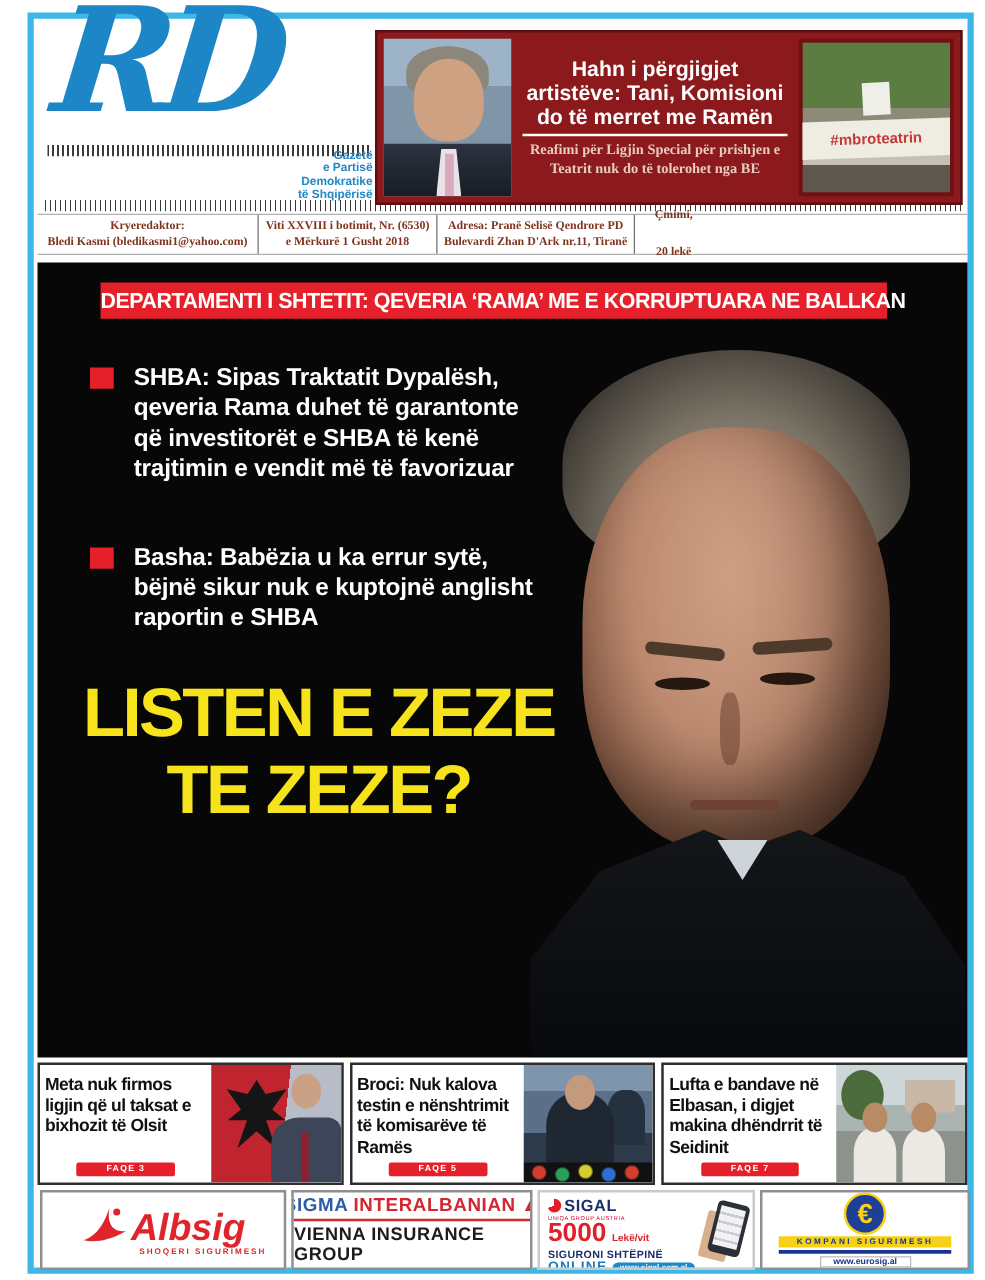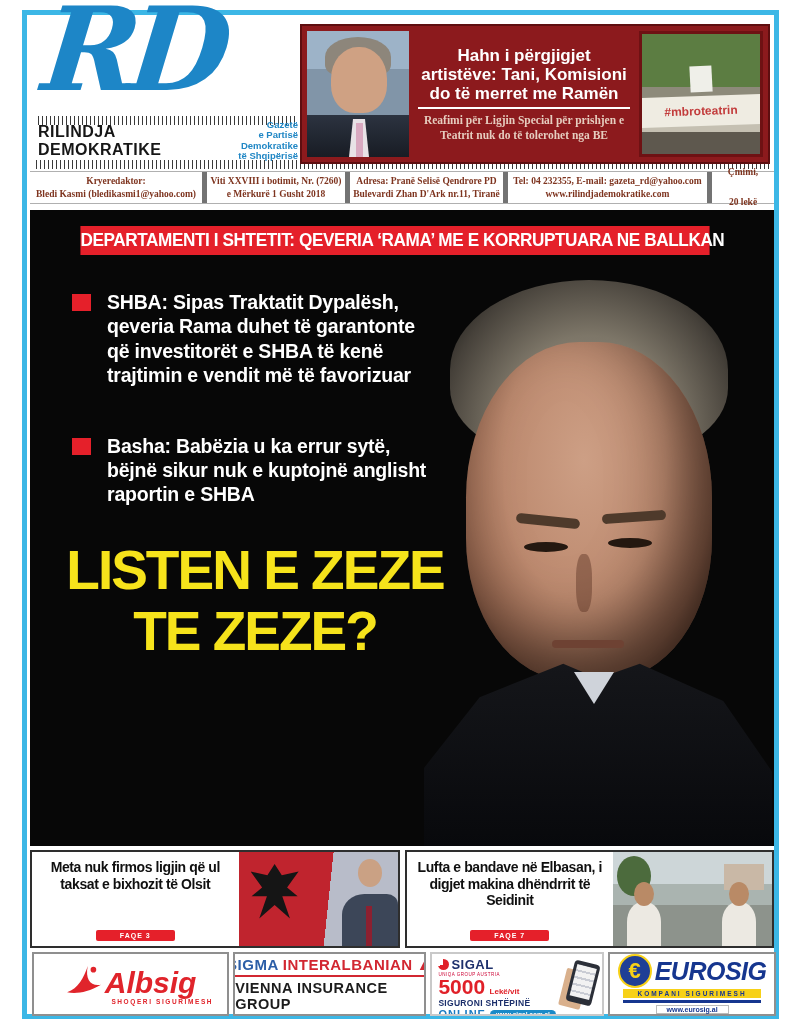--- a/index.html
+++ b/index.html
@@ -40,21 +40,21 @@
   .placard{position:absolute;left:48px;top:32px;width:22px;height:26px;background:#efefe9;transform:rotate(-3deg);}
   .banner{position:absolute;left:-4px;top:62px;width:126px;height:30px;background:#efece2;
           transform:rotate(-2deg);display:flex;align-items:center;justify-content:center;}
   .banner span{color:#c23b3b;font-weight:900;font-size:12px;}
 
   
   .infobar{position:absolute;left:30px;top:171px;width:744px;height:33px;display:flex;
            border-top:1px solid #b0b0b0;border-bottom:1px solid #b0b0b0;box-sizing:border-box;
            font-family:"Liberation Serif",serif;color:#7e341f;font-weight:700;}
   .infocell{display:flex;flex-direction:column;align-items:center;justify-content:center;
-            font-size:9.5px;line-height:1.32;text-align:center;border-right:5px solid #737373;box-sizing:border-box;}
+            font-size:9.5px;line-height:1.32;text-align:center;border-right:1px solid #737373;box-sizing:border-box;}
   .infocell:last-child{border-right:none;gap:17px;}
   .ic1{width:177px;} .ic2{width:143px;} .ic3{width:158px;} .ic4{width:204px;} .ic5{width:62px;}
 
   
   .mainbox{position:absolute;left:30px;top:210px;width:744px;height:636px;background:#070707;overflow:hidden;}
   .kicker{position:absolute;left:44px;top:16px;width:642px;background:#e5202a;color:#fff;
           font-weight:900;font-size:17.5px;text-align:center;padding:4px 0;white-space:nowrap;
           letter-spacing:-.4px;transform:scaleX(.98);transform-origin:center;}
   .bullets{position:absolute;left:42px;top:80px;width:364px;}
   .bullet{display:flex;gap:16px;margin-bottom:46px;}
@@ -80,21 +80,21 @@
   .p-suit{position:absolute;left:0;bottom:0;width:100%;height:186px;
           background:linear-gradient(180deg,#15161a,#08090c);
           clip-path:polygon(0 58%,16% 20%,40% 2%,50% 10%,62% 2%,86% 22%,100% 60%,100% 100%,0 100%);}
   .p-collar{position:absolute;left:150px;bottom:142px;width:40px;height:32px;background:#cfd3da;
             clip-path:polygon(0 0,100% 0,50% 100%);}
 
   
   .teasers{position:absolute;left:30px;top:850px;width:744px;height:98px;display:flex;gap:5px;}
   .teaser{flex:1;border:2px solid #2e2e2e;background:#fff;display:flex;box-sizing:border-box;overflow:hidden;}
   .t-text{flex:1.25;display:flex;flex-direction:column;align-items:center;padding:7px 4px 5px;}
-  .t-title{font-weight:900;font-size:14px;line-height:1.18;text-align:center;color:#101010;letter-spacing:-.4px;}
+  .t-title{font-weight:900;font-size:14px;line-height:1.18;text-align:left;color:#101010;letter-spacing:-.4px;}
   .t-btn{margin-top:auto;background:#e5202a;color:#fff;font-size:7px;font-weight:700;
          padding:2px 24px;border-radius:2px;letter-spacing:1px;}
   .t-photo{flex:1;position:relative;overflow:hidden;}
   
   .ph-meta{background:linear-gradient(96deg,#c0242e 0 56%,#b8bcc9 56% 100%);}
   .eagle{position:absolute;left:12px;top:12px;width:48px;height:62px;background:#151515;
          clip-path:polygon(50% 0,65% 18%,100% 12%,76% 38%,98% 52%,66% 52%,82% 88%,50% 66%,18% 88%,34% 52%,2% 52%,24% 38%,0 12%,35% 18%);}
   .m-face{position:absolute;right:16px;top:7px;width:24px;height:28px;border-radius:50%;background:#caa184;}
   .m-body{position:absolute;right:0;bottom:0;width:56px;height:52px;background:#3c4658;border-radius:40% 20% 0 0;}
   .m-tie{position:absolute;right:26px;bottom:0;width:6px;height:40px;background:#8c2030;}
@@ -157,24 +157,20 @@
   .euro-url{color:#16368f;font-size:7px;font-weight:700;margin-top:2px;border:1px solid #bbb;padding:0 10px;}
 </style>
 </head>
 <body>
 
 <div class="page">
   <div class="frame"></div>
 
   <div class="rd-logo">RD</div>
   <div class="hatch hatch1"></div>
-  <div class="np-name">
-    <div>RILINDJA</div>
-    <div>DEMOKRATIKE</div>
-  </div>
   <div class="np-tagline">
     <div>Gazetë</div>
     <div>e Partisë</div>
     <div>Demokratike</div>
     <div>të Shqipërisë</div>
   </div>
   <div class="hatch hatch2"></div>
 
   <div class="topstory">
     <div class="hahn">
@@ -195,30 +191,26 @@
       </div>
     </div>
   </div>
 
   <div class="infobar">
     <div class="infocell ic1">
       <span>Kryeredaktor:</span>
       <span>Bledi Kasmi (bledikasmi1@yahoo.com)</span>
     </div>
     <div class="infocell ic2">
-      <span>Viti XXVIII i botimit, Nr. (7260)</span>
+      <span>Viti XXVIII i botimit, Nr. (6530)</span>
       <span>e Mërkurë 1 Gusht  2018</span>
     </div>
     <div class="infocell ic3">
       <span>Adresa: Pranë Selisë Qendrore PD</span>
       <span>Bulevardi Zhan D'Ark nr.11, Tiranë</span>
-    </div>
-    <div class="infocell ic4">
-      <span>Tel: 04 232355, E-mail: gazeta_rd@yahoo.com</span>
-      <span>www.rilindjademokratike.com</span>
     </div>
     <div class="infocell ic5">
       <span>Çmimi,</span>
       <span>20 lekë</span>
     </div>
   </div>
 
   <div class="mainbox">
     <div class="kicker">DEPARTAMENTI I SHTETIT: QEVERIA ‘RAMA’ ME E KORRUPTUARA NE BALLKAN</div>
 
@@ -256,20 +248,32 @@
     <div class="teaser">
       <div class="t-text">
         <div class="t-title">Meta nuk firmos ligjin që ul taksat e bixhozit të Olsit</div>
         <div class="t-btn">FAQE 3</div>
       </div>
       <div class="t-photo ph-meta">
         <div class="eagle"></div>
         <div class="m-face"></div>
         <div class="m-body"></div>
         <div class="m-tie"></div>
+      </div>
+    </div>
+    <div class="teaser">
+      <div class="t-text">
+        <div class="t-title">Broci: Nuk kalova testin e nënshtrimit të komisarëve të Ramës</div>
+        <div class="t-btn">FAQE 5</div>
+      </div>
+      <div class="t-photo ph-broci">
+        <div class="b-guard"></div>
+        <div class="b-body"></div>
+        <div class="b-face"></div>
+        <div class="mics"></div>
       </div>
     </div>
     <div class="teaser">
       <div class="t-text">
         <div class="t-title">Lufta e bandave në Elbasan, i digjet makina dhëndrrit të Seidinit</div>
         <div class="t-btn">FAQE 7</div>
       </div>
       <div class="t-photo ph-elbasan">
         <div class="tree"></div>
         <div class="bld"></div>
@@ -320,20 +324,19 @@
             <span class="sigal-url">www.sigal.com.al</span>
           </div>
         </div>
         <div class="phone"></div>
       </div>
     </div>
 
     <div class="ad ad-eurosig">
       <div class="euro-row">
         <span class="euro-badge">€</span>
-        <span class="euro-name">EUROSIG</span>
       </div>
       <div class="euro-band">KOMPANI SIGURIMESH</div>
       <div class="euro-line"></div>
       <div class="euro-url">www.eurosig.al</div>
     </div>
   </div>
 </div>
 
 </body></html>

